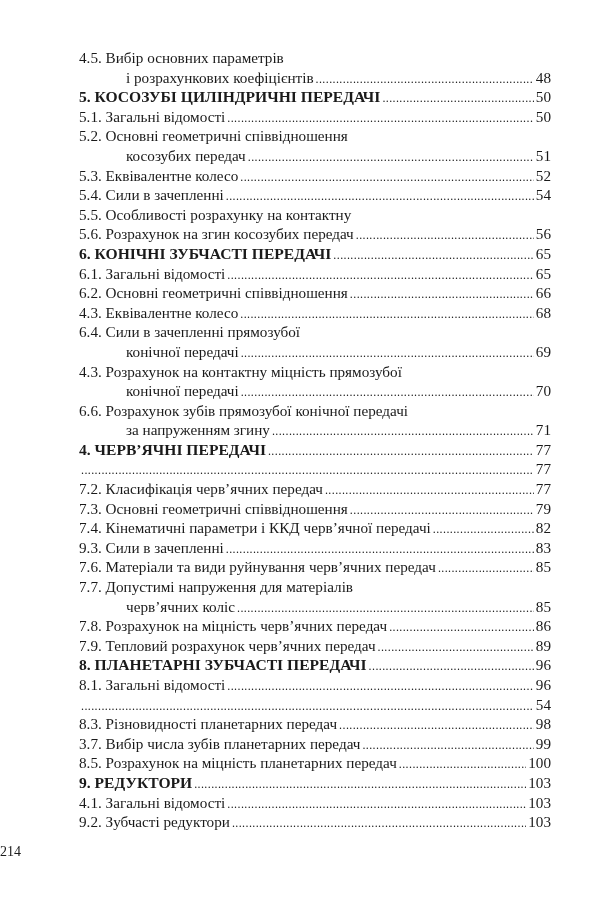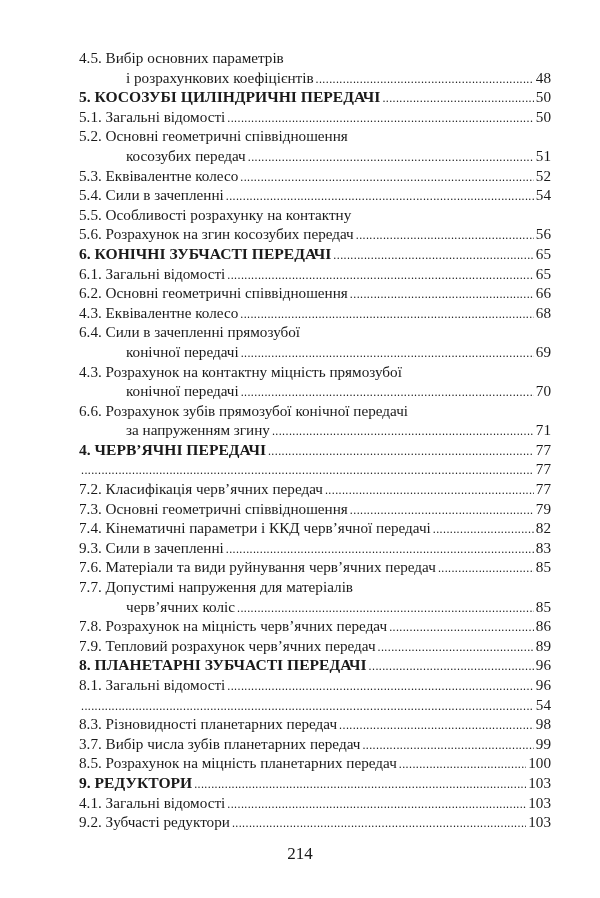--- a/index.html
+++ b/index.html
@@ -37,22 +37,22 @@
     font-size: 12px;
   }
   .leader::before {
     content: "....................................................................................................................................................................................................................................";
   }
   .page { flex: 0 0 auto; text-align: right; }
   .footer {
     position: absolute;
     left: 0; right: 0;
     top: 844px;
-    text-align: center;
-    font-size: 17px;
+    text-align: left;
+    font-size: 14px;
   }
 </style>
 </head>
 <body>
 
 <div class="toc" id="toc">
     <div class="row">
       <span class="title">4.5. Вибір основних параметрів</span>
     </div>
     <div class="row indent">

